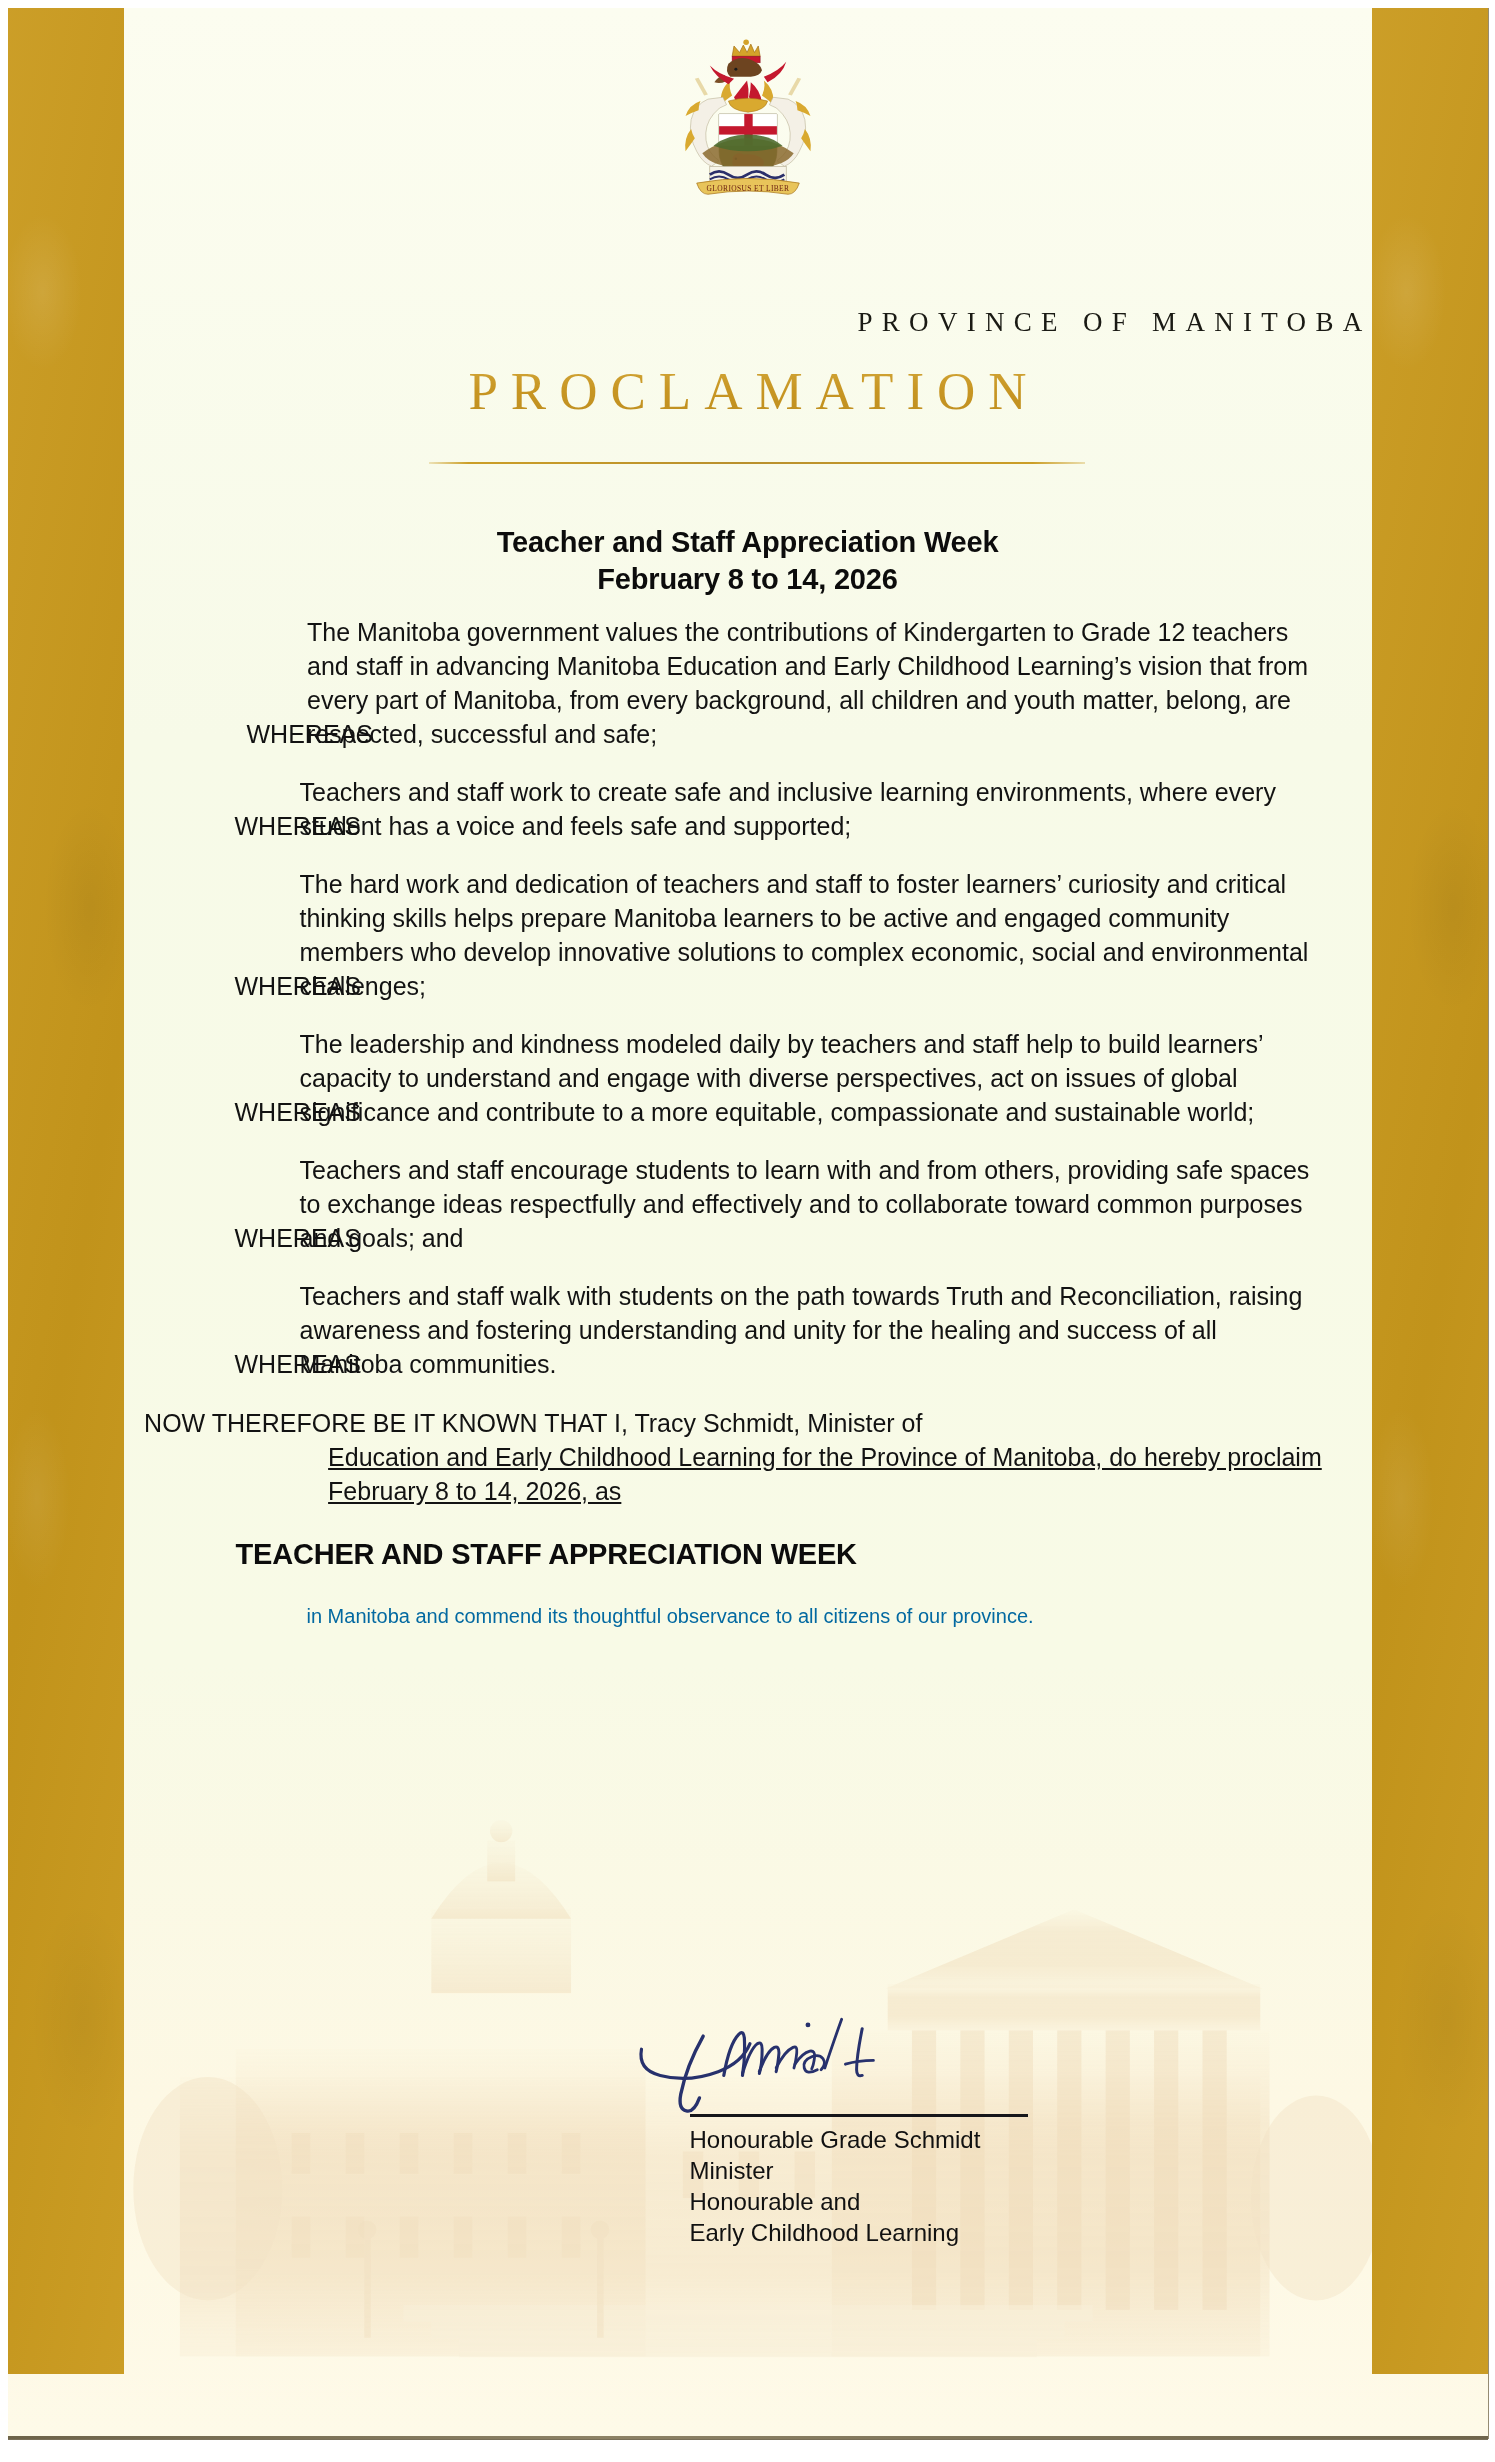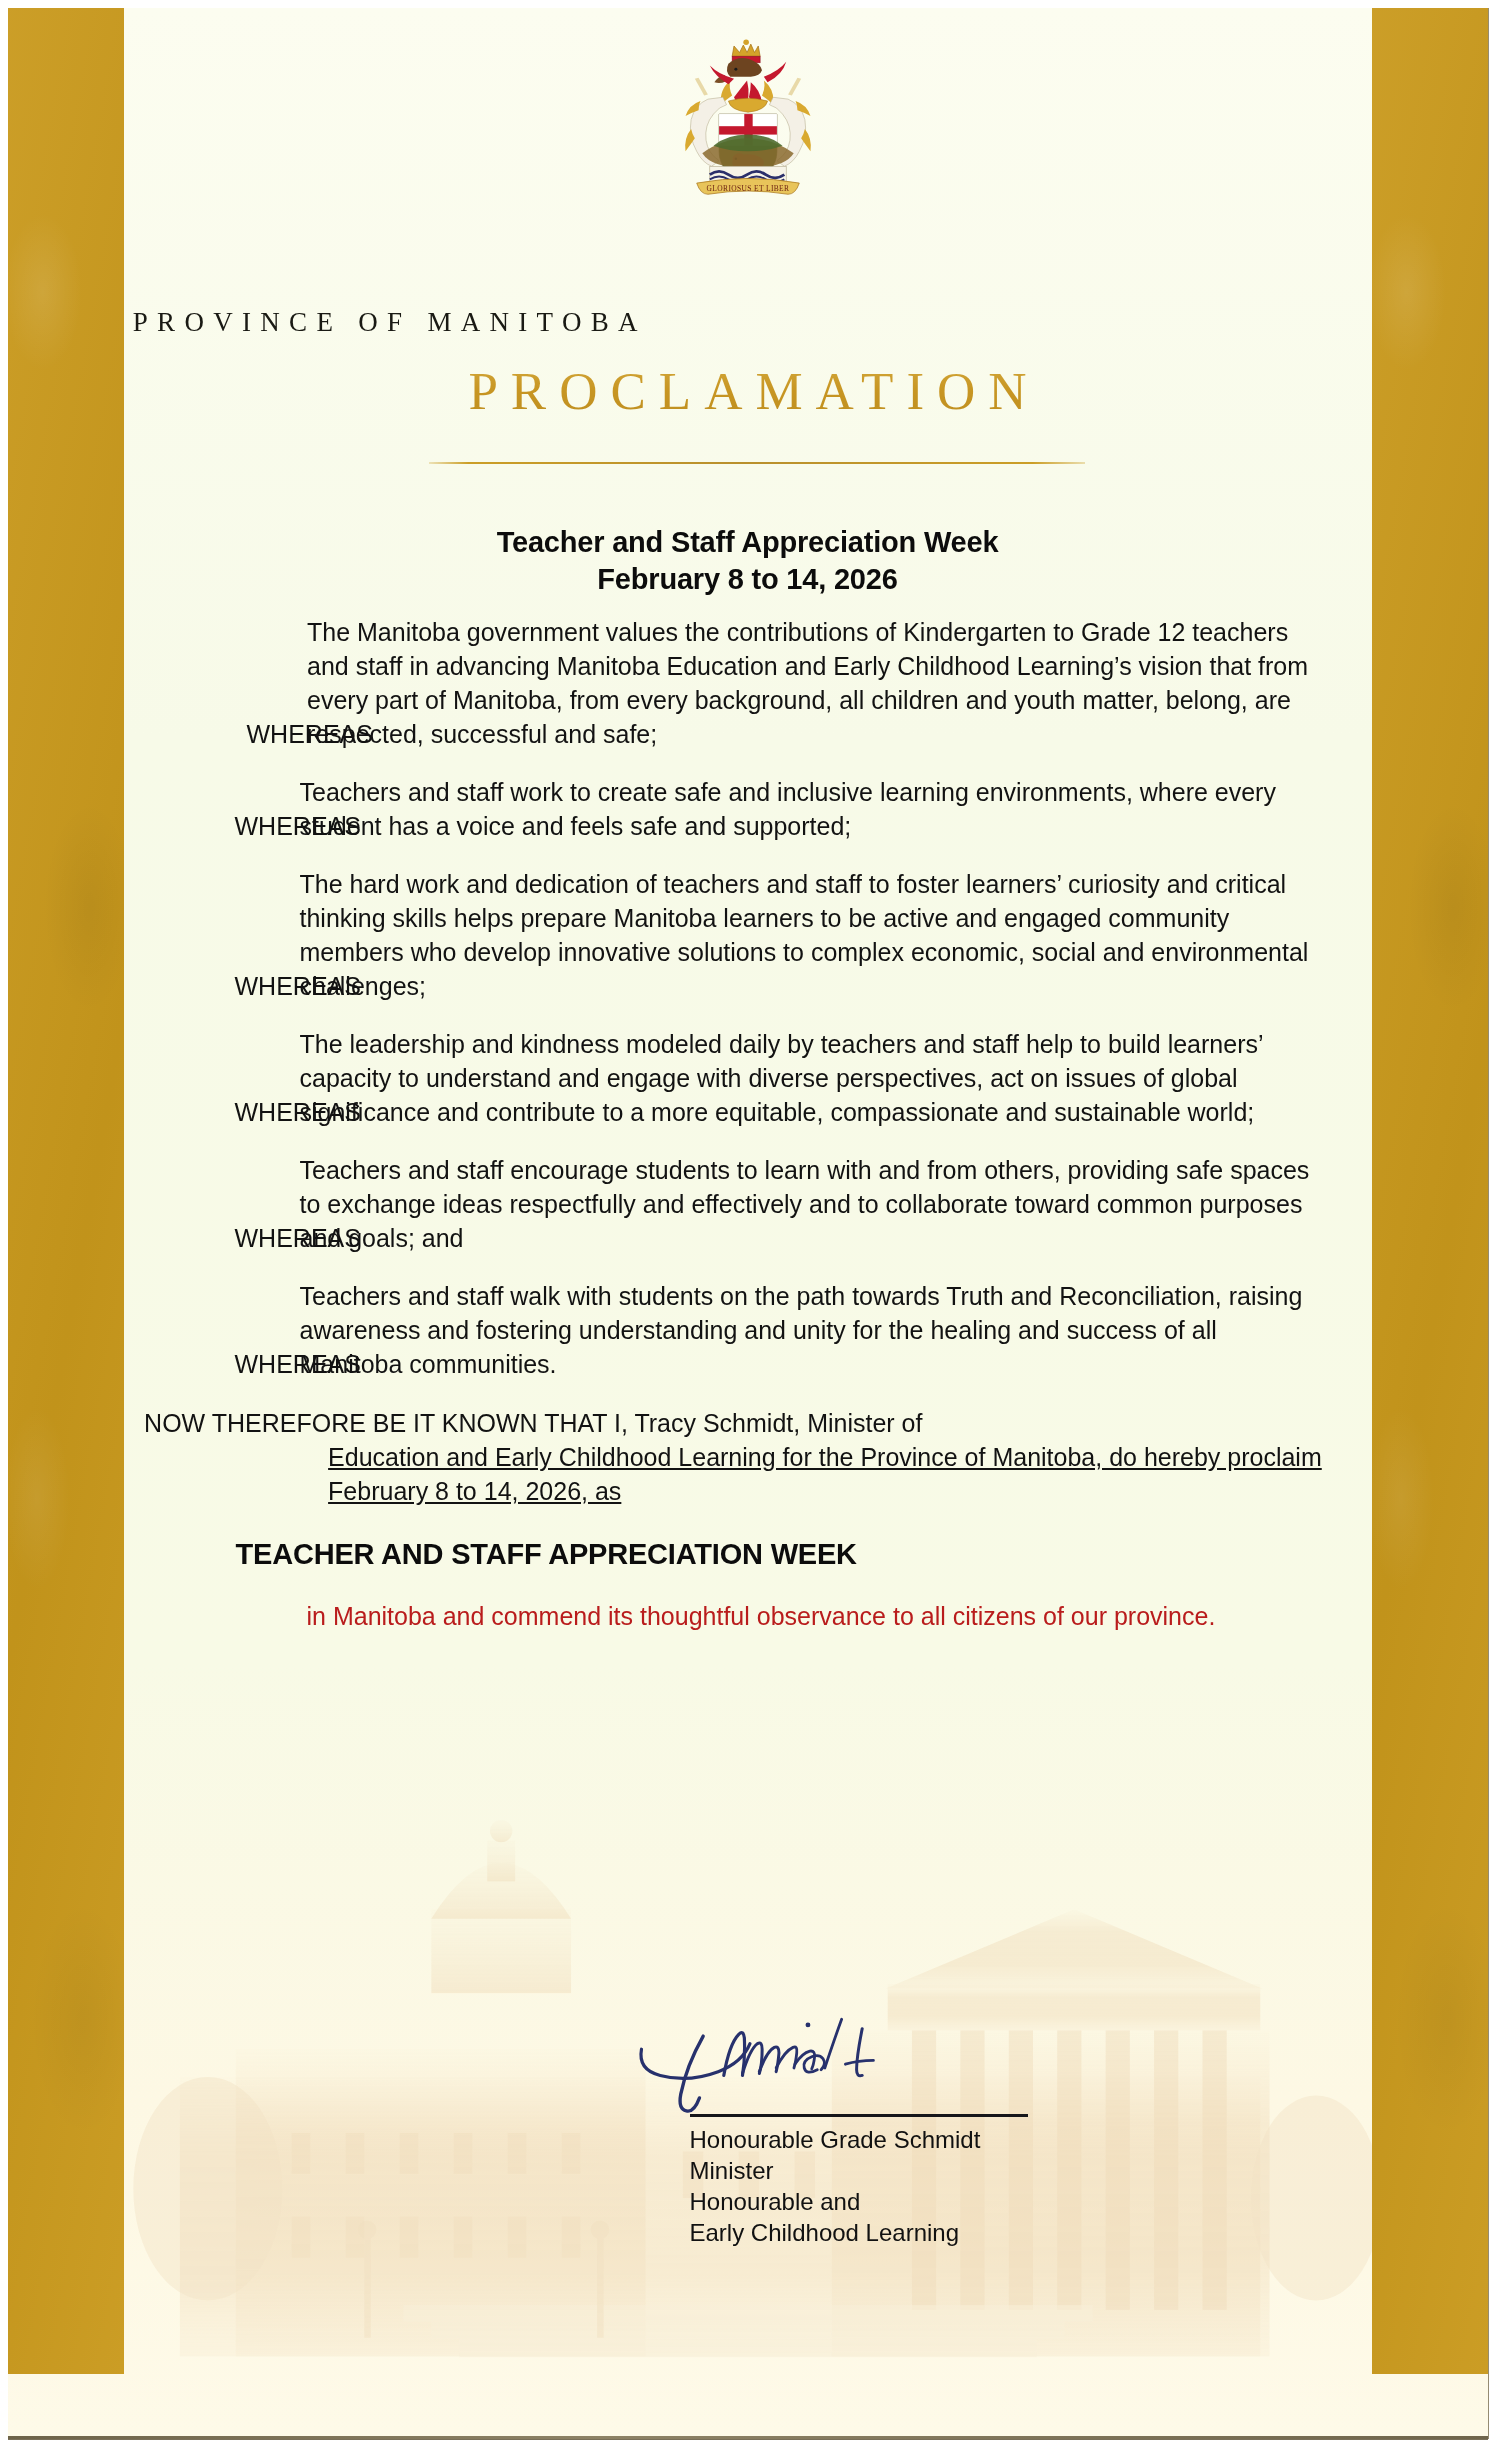--- a/index.html
+++ b/index.html
@@ -101,21 +101,21 @@
     display: flex;
     justify-content: center;
   }
   .crest { width: 174px; height: 166px; display: block; }
 
   
   .province-line {
     position: absolute;
     left: 0; right: 0;
     top: 299px;
-    text-align: left;
+    text-align: right;
     font-family: "Liberation Serif", serif;
     font-size: 27px;
     letter-spacing: 9.3px;
     color: #1a1a14;
     text-indent: 9.3px;
   }
 
   .proclamation-word {
     position: absolute;
     left: 0; right: 0;
@@ -220,23 +220,23 @@
     font-size: 29px;
     line-height: 37px;
     font-weight: bold;
     letter-spacing: -0.2px;
     color: #0c0c0c;
   }
 
   .closing {
     padding-left: 183px;
     padding-right: 30px;
-    font-size: 25px;
+    font-size: 20px;
     line-height: 34px;
-    color: #b91c1c;
+    color: #0369a1;
   }
 
   
   .signature-block {
     position: absolute;
     left: 682px;
     top: 2000px;
     width: 467px;
   }
   .sig-mark {

